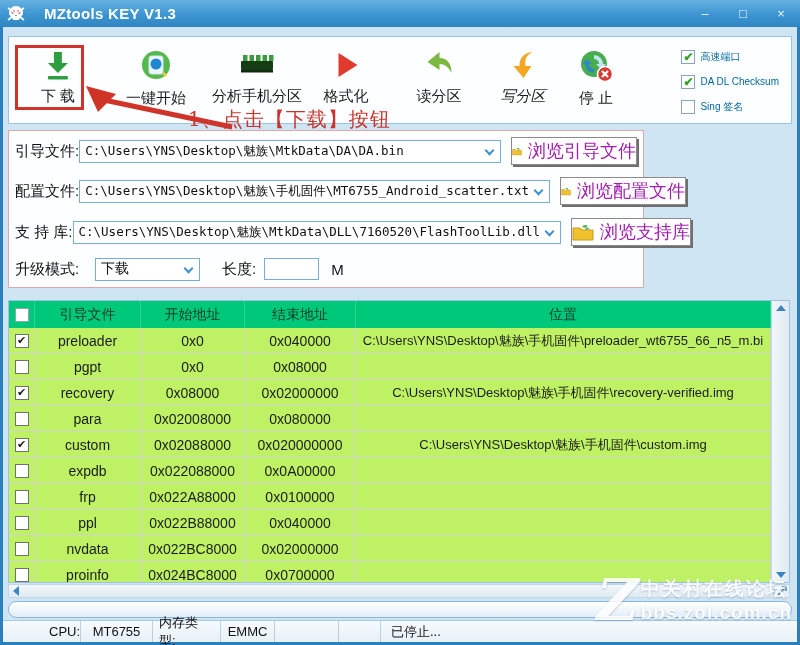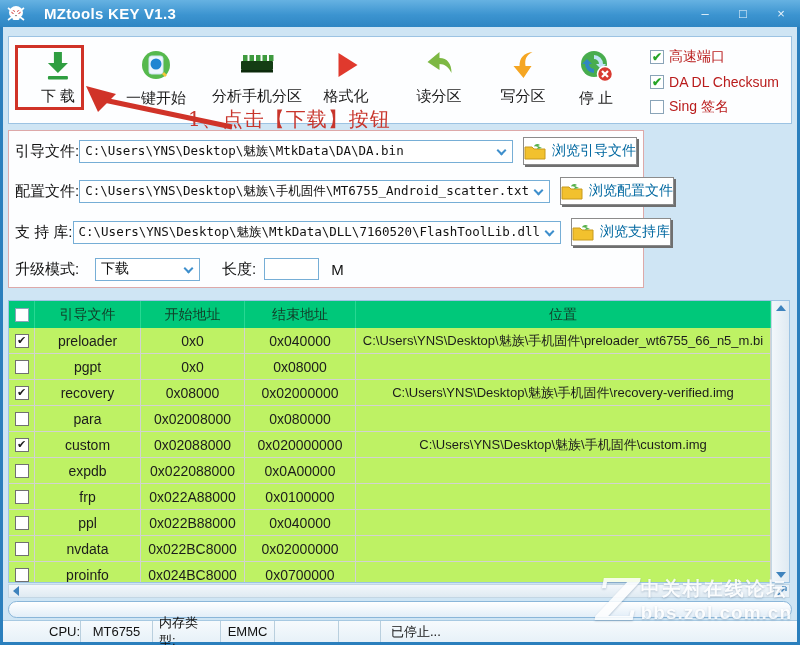--- a/index.html
+++ b/index.html
@@ -23,24 +23,24 @@
     font-size:13px; color:#eaf4fb; cursor:default; }
   
   .panel { position:absolute; background:#fdfeff; }
   .toolbar-panel { left:8px; top:36px; width:784px; height:88px; border:1px solid #9cc3e3; }
   .file-panel { left:8px; top:130px; width:636px; height:158px; border:1px solid #dda9a9; }
   
   .tool-btn { position:absolute; top:11px; transform:translateX(-50%);
     display:flex; flex-direction:column; align-items:center; gap:5px;
     font-size:15px; color:#1a1a1a; white-space:nowrap; cursor:pointer; }
   .tb1{left:49px;} .tb2{left:147px;} .tb3{left:248px;} .tb4{left:337px;}
-  .tb5{left:430px;} .tb6{left:514px;} .tb7{left:587px;}
+  .tb5{left:430px;} .tb6{left:514px;font-style:italic;} .tb7{left:587px;}
   
   .chk-group { position:absolute; right:12px; top:7px; }
-  .chk-row { display:flex; align-items:center; gap:5px; height:25px; font-size:14px; color:#b91c1c; }
+  .chk-row { display:flex; align-items:center; gap:5px; height:25px; font-size:10px; color:#0369a1; }
   .cb { width:14px; height:14px; background:#fff; border:1px solid #8aa4b8;
         display:inline-flex; align-items:center; justify-content:center;
         font-size:12px; line-height:1; flex:0 0 auto; }
   .chk-row .cb.checked::after { content:"✔"; color:#27a427; font-weight:bold; }
   
   .anno-box { position:absolute; left:15px; top:45px; width:69px; height:65px;
     border:3px solid #d03328; z-index:5; pointer-events:none; }
   .anno-arrow { position:absolute; left:84px; top:84px; z-index:5; pointer-events:none; }
   .anno-text { position:absolute; left:188px; top:106px; z-index:5;
     font-family:"DejaVu Serif", serif; font-size:20px; color:#c8352c; letter-spacing:1px; }
@@ -51,21 +51,21 @@
   .combo { position:relative; height:23px; background:#fff; border:1px solid #76aed6;
     display:flex; align-items:center; padding:0 20px 0 5px; }
   .combo-wide { width:558px; }
   .combo-val { font-family:"DejaVu Sans Mono", monospace; font-size:12.5px; color:#111;
     white-space:nowrap; overflow:hidden; }
   .chev { position:absolute; right:7px; top:6px; width:7px; height:7px;
     border-right:2px solid #3f8fcc; border-bottom:2px solid #3f8fcc; transform:rotate(45deg); }
   .browse-btn { margin-left:10px; width:126px; height:28px; background:#fff;
     border:1px solid #8b8b8b; box-shadow:2px 2px 0 #6f6f6f;
     display:flex; align-items:center; justify-content:center; gap:6px;
-    font-size:14px; color:#0369a1; cursor:pointer; white-space:nowrap; }
+    font-size:18px; color:#a21caf; cursor:pointer; white-space:nowrap; }
   .mode-combo { width:105px; }
   .len-label { margin-left:22px; font-size:15px; color:#111; }
   .len-input { margin-left:8px; width:55px; height:22px; border:1px solid #76aed6; background:#fff;
     font-size:13px; padding:0 4px; }
   .unit { margin-left:12px; font-size:15px; color:#111; }
   
   .table-area { position:absolute; left:8px; top:300px; width:782px; height:283px;
     background:#fff; border:1px solid #9cc3e3; overflow:hidden; }
   .tgrid { position:absolute; left:0; top:0; right:18px; }
   .thead, .trow { display:grid; grid-template-columns:26px 106px 104px 111px 1fr; }

